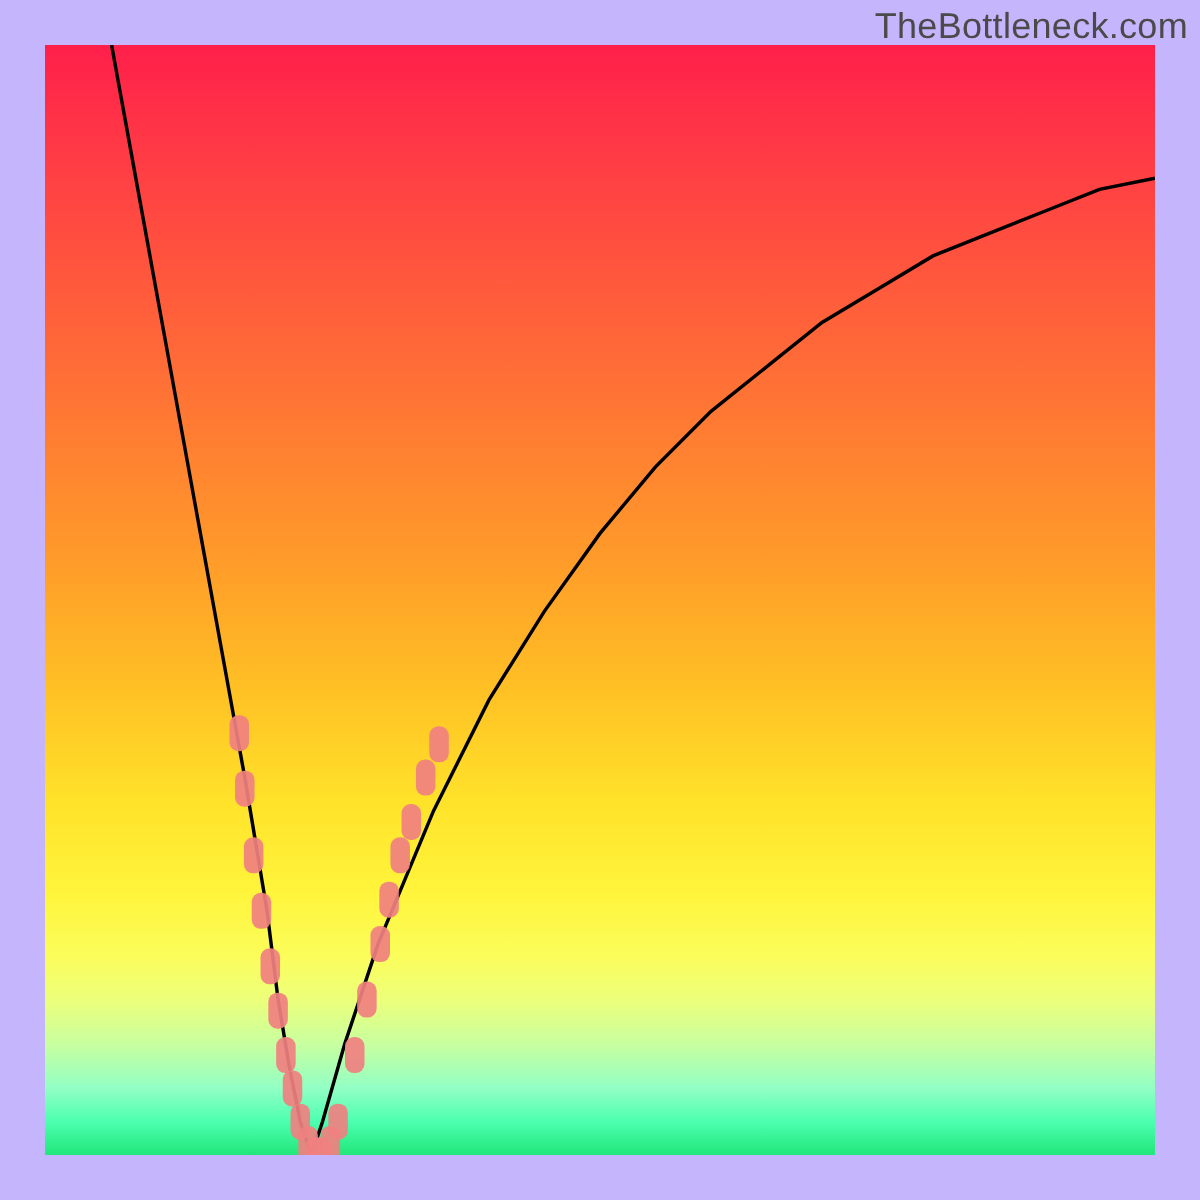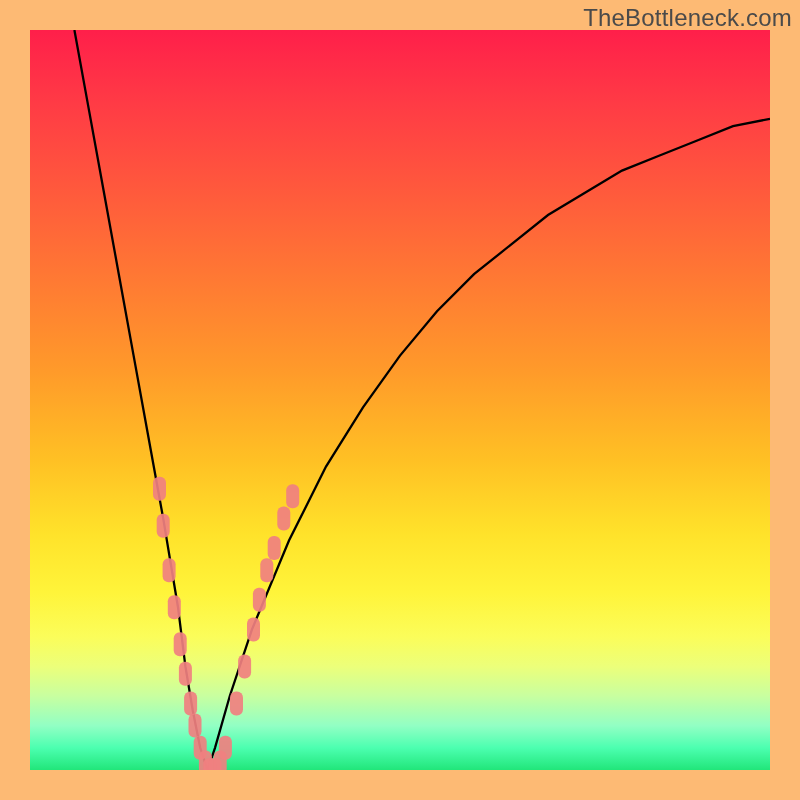--- a/index.html
+++ b/index.html
@@ -10,21 +10,21 @@
     overflow: hidden;
     background: #000;
     font-family: Arial, Helvetica, sans-serif;
   }
   .frame {
     position: absolute;
     left: 0;
     top: 0;
     width: 800px;
     height: 800px;
-    background: #fdba74;
+    background: #c4b5fd;
   }
   .plot {
     position: absolute;
     left: 30px;
     top: 30px;
     width: 740px;
     height: 740px;
     background: linear-gradient(
       to bottom,
       #ff1f4a 0%,

